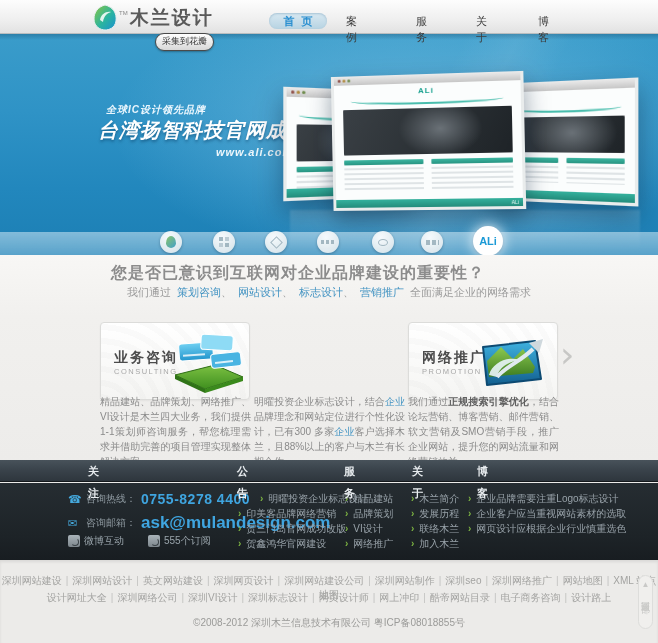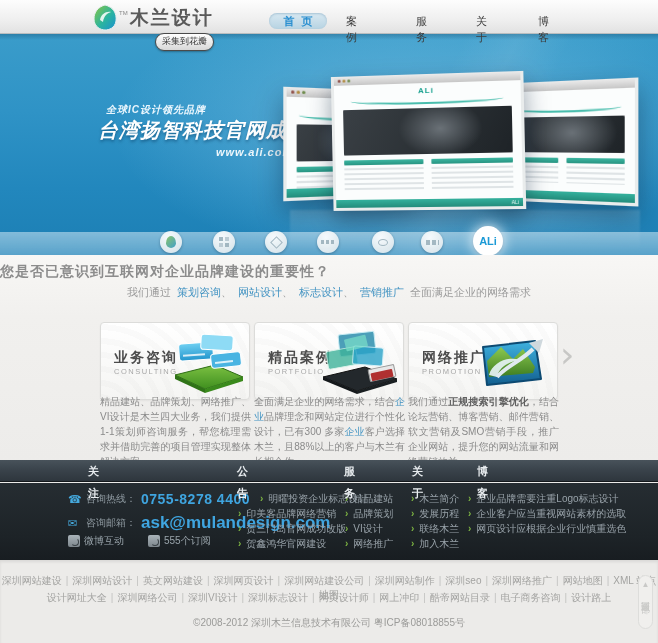--- a/index.html
+++ b/index.html
@@ -86,22 +86,22 @@
         linear-gradient(#c2ced4,#c2ced4) 0 6px/4px 4px no-repeat,
         linear-gradient(#a7b8c0,#a7b8c0) 6px 6px/4px 4px no-repeat; }
   .g3 { width:9px; height:9px; border:1.5px solid #a7b8c0; transform:rotate(45deg); }
   .g4 { width:14px; height:4px; background:repeating-linear-gradient(90deg,#a7b8c0 0 3px, transparent 3px 5px); }
   .g5 { width:10px; height:7px; border:1.5px solid #a7b8c0; border-radius:50%; }
   .g6 { width:13px; height:5px; background:repeating-linear-gradient(90deg,#a7b8c0 0 4px, transparent 4px 6px); }
 
   
   .mid { position:absolute; left:0; top:255px; width:658px; height:205px;
     background:linear-gradient(180deg,#f8f7f5 0%,#f1f0ee 30%,#edecea 100%); }
-  .intro-heading { position:absolute; left:0; top:8px; width:596px; 
-    font-size:14px; font-weight:bold; color:#8c8c8c; letter-spacing:1px; }
+  .intro-heading { position:absolute; left:0; top:8px; width:596px; text-align:center;
+    font-size:16px; font-weight:bold; color:#8c8c8c; letter-spacing:1px; }
   .intro-lead { position:absolute; left:0; top:30px; width:658px; text-align:center; font-size:11px; color:#9a9a9a; }
   .intro-lead .lnk { color:#4293c2; cursor:pointer; }
   .intro-lead .gap { display:inline-block; width:6px; }
 
   .card { position:absolute; top:67px; width:150px; height:78px; border:1px solid #dcdcda; border-radius:4px;
     background:
       repeating-radial-gradient(circle at 0% 120%, rgba(0,0,0,.015) 0 6px, transparent 6px 14px),
       linear-gradient(180deg,#ffffff,#f5f5f3);
     box-shadow:0 1px 2px rgba(0,0,0,.05); }
   .card1 { left:100px; } .card2 { left:254px; } .card3 { left:408px; }
@@ -299,38 +299,21 @@
           <rect x="24" y="16" width="34" height="17" rx="3" fill="url(#bl1)" transform="rotate(-4 41 24)" stroke="#ffffff" stroke-width="1"></rect>
           <rect x="46" y="8" width="32" height="15" rx="3" fill="#8edbf5" transform="rotate(3 62 15)" stroke="#ffffff" stroke-width="1"></rect>
           <rect x="56" y="26" width="30" height="14" rx="3" fill="#49b4e2" transform="rotate(-6 71 33)" stroke="#ffffff" stroke-width="1"></rect>
           <rect x="28" y="27" width="22" height="2" fill="#ffffff" opacity=".8" transform="rotate(-4 39 28)"></rect>
           <rect x="60" y="34" width="18" height="2" fill="#ffffff" opacity=".8" transform="rotate(-6 69 35)"></rect>
         </svg>
       </div>
     </div>
     <p class="card-desc desc1"><span>精品建站、品牌策划、网络推广、VI设计是木兰四大业务，我们提供1-1策划师咨询服务，帮您梳理需求并借助完善的项目管理实现整体解决方案。</span></p>
 
-    <div class="card card2">
-      <div class="card-title">精品案例</div>
-      <div class="card-sub">PORTFOLIO</div>
-      <div class="card-art">
-        <svg width="92" height="70" viewBox="0 0 92 70">
-          <path d="M14 50 L56 40 L88 52 L48 64 Z" fill="#23282c" stroke="#111" stroke-width="1"></path>
-          <path d="M14 50 L48 64 L48 67 L14 53 Z" fill="#14181b"></path>
-          <path d="M88 52 L48 64 L48 67 L88 55 Z" fill="#1a1f22"></path>
-          <rect x="30" y="6" width="36" height="22" rx="2" fill="#2e8fae" opacity=".85" transform="rotate(-6 48 17)" stroke="#bfe9f2" stroke-width="1"></rect>
-          <rect x="18" y="22" width="30" height="18" rx="2" fill="#3fb39b" opacity=".8" transform="rotate(-10 33 31)" stroke="#d2f2e6" stroke-width="1"></rect>
-          <rect x="44" y="20" width="30" height="18" rx="2" fill="#2aa3c9" opacity=".8" transform="rotate(4 59 29)" stroke="#cfeff7" stroke-width="1"></rect>
-          <rect x="36" y="10" width="22" height="12" rx="1" fill="#7adfc9" opacity=".7" transform="rotate(-14 47 16)"></rect>
-          <rect x="60" y="40" width="26" height="12" rx="1" fill="#e8e8e8" transform="rotate(-12 73 46)" stroke="#999" stroke-width="1"></rect>
-          <rect x="62" y="44" width="22" height="8" rx="1" fill="#b03030" transform="rotate(-12 73 48)"></rect>
-        </svg>
-      </div>
-    </div>
-    <p class="card-desc desc2"><span>全面满足企业的网络需求，结合</span><span class="lnk">企业</span><span>品牌理念和网站定位进行个性化设计，已有300 多家</span><span class="lnk">企业</span><span>客户选择木兰，且88%以上的客户与木兰有长期合作。</span></p>
+    <p class="card-desc desc2"><span>明曜投资企业标志设计，结合</span><span class="lnk">企业</span><span>品牌理念和网站定位进行个性化设计，已有300 多家</span><span class="lnk">企业</span><span>客户选择木兰，且88%以上的客户与木兰有长期合作。</span></p>
 
     <div class="card card3">
       <div class="card-title">网络推广</div>
       <div class="card-sub">PROMOTION</div>
       <div class="card-art">
         <svg width="92" height="70" viewBox="0 0 92 70">
           <defs>
             <linearGradient id="bl3" x1="0" y1="0" x2="0" y2="1">
                 <stop offset="0" stop-color="#3fb2e0"></stop>
                 <stop offset="1" stop-color="#125f8f"></stop>

